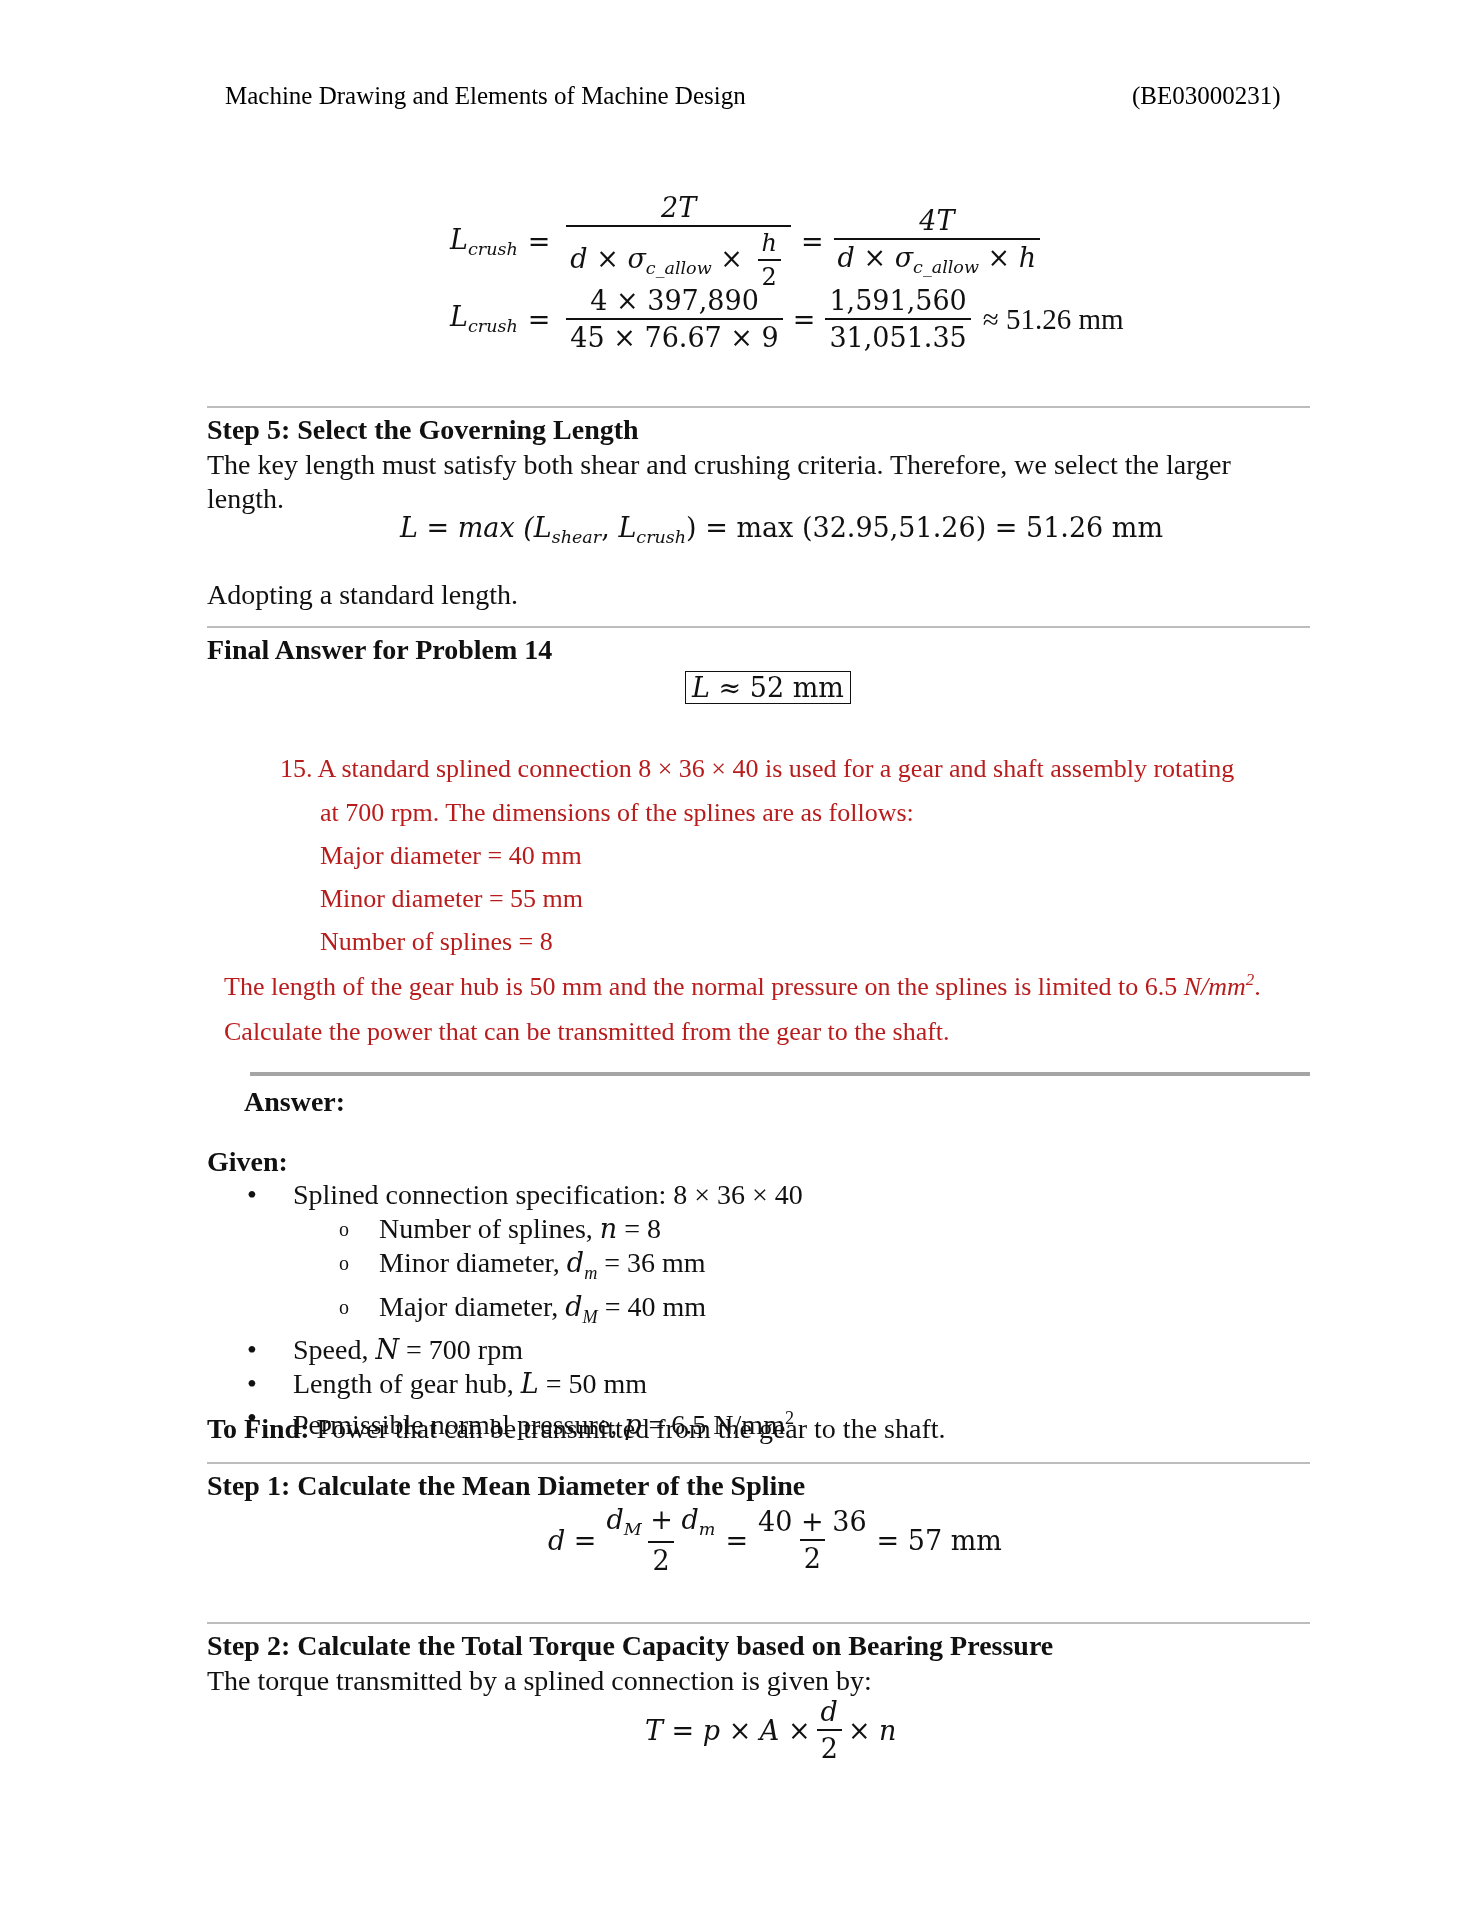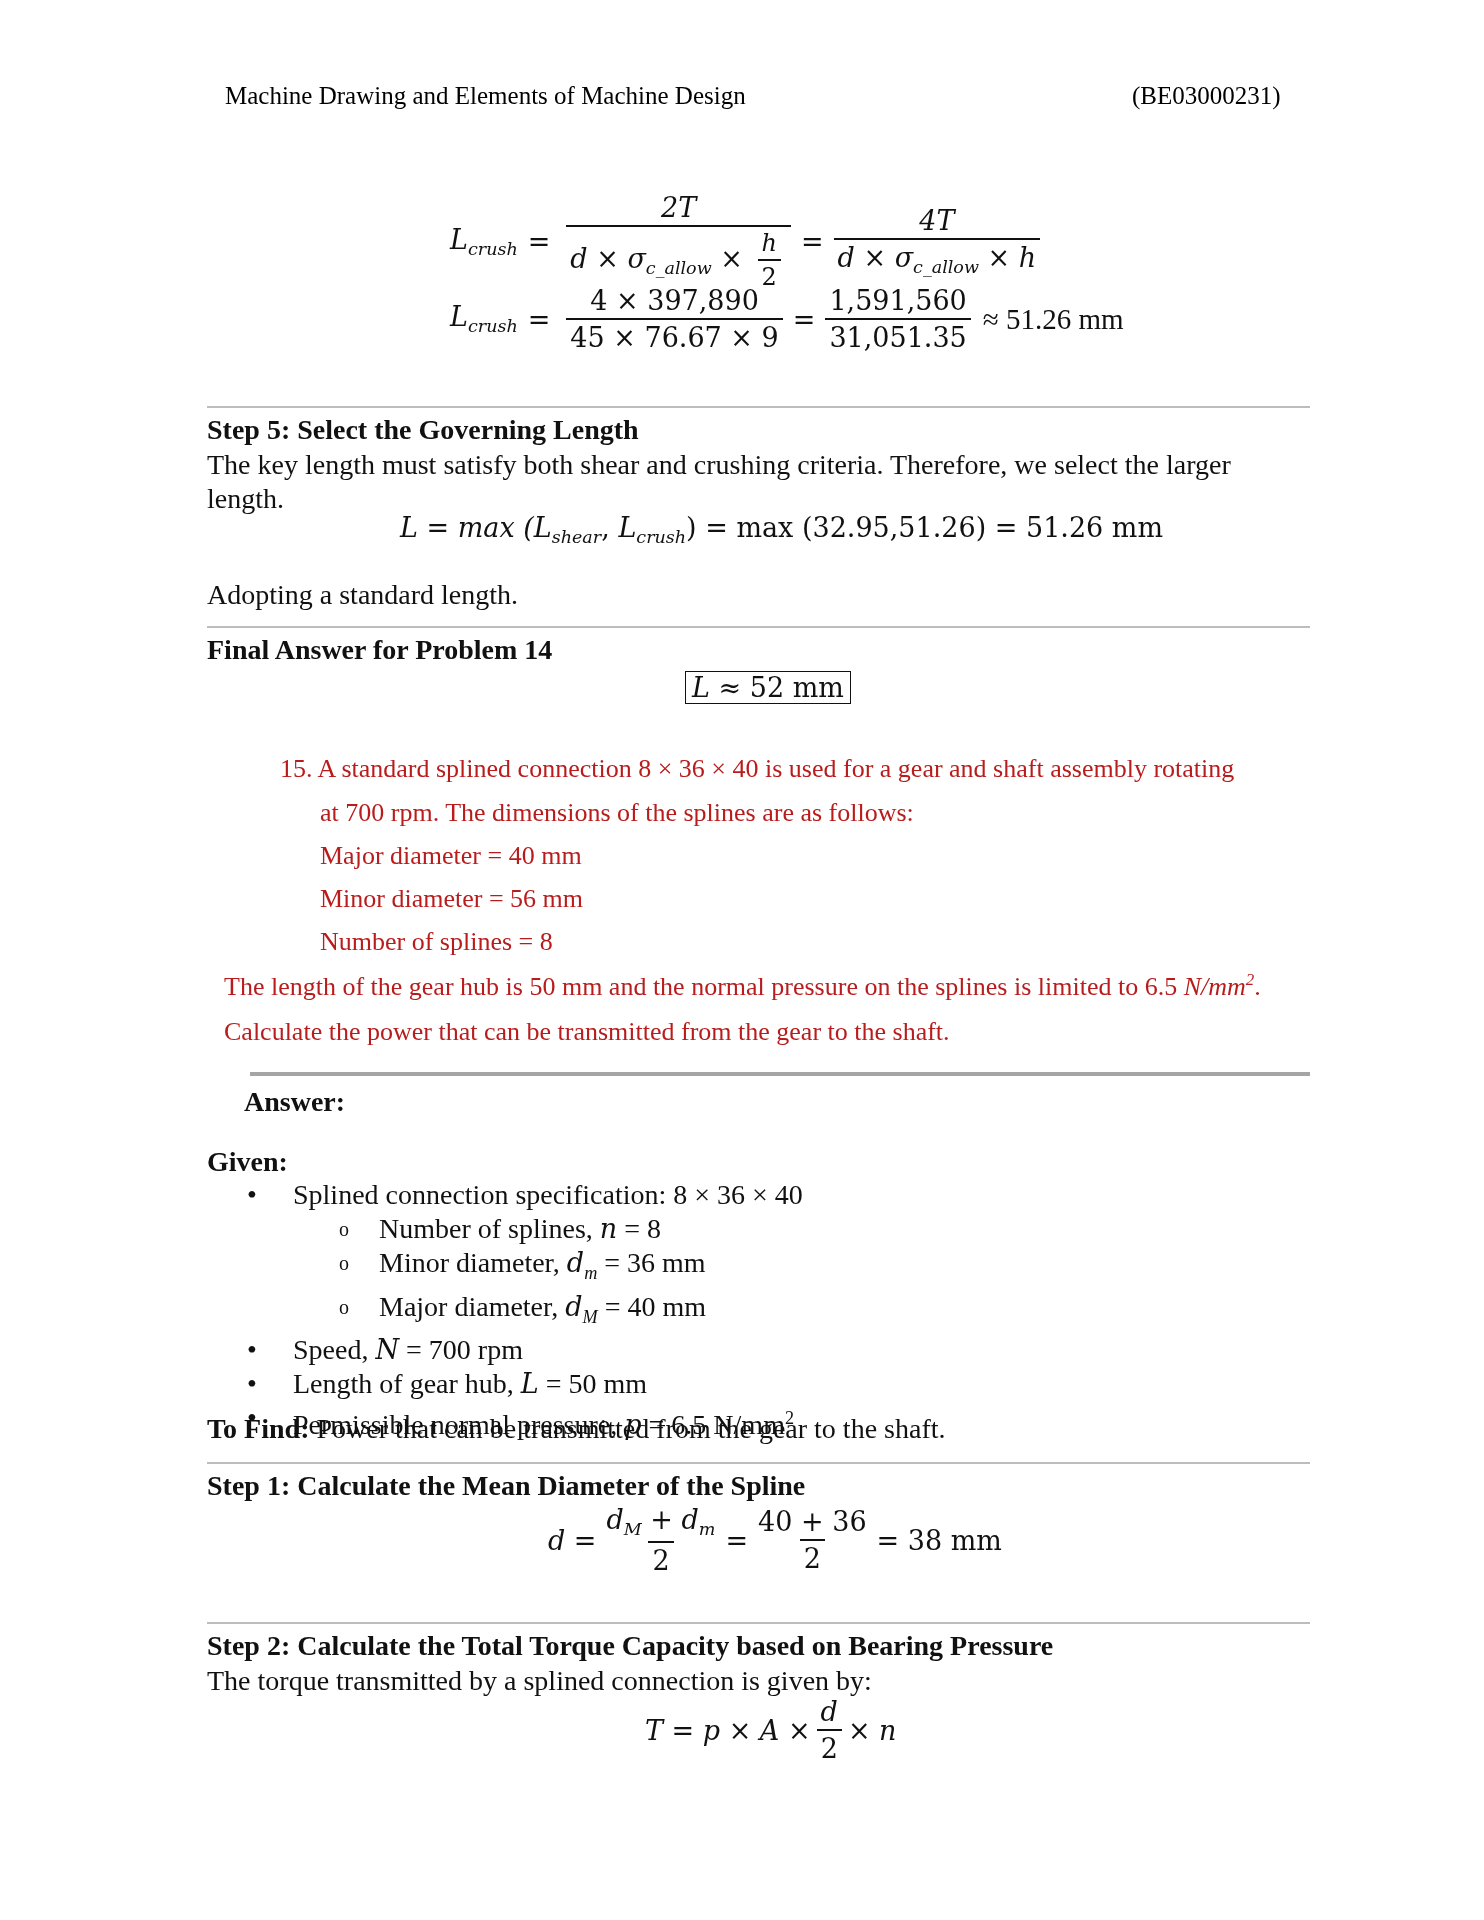--- a/index.html
+++ b/index.html
@@ -77,21 +77,21 @@
 <div class="rule" style="left:207px; top:626px; width:1103px;"></div>
 
 <div class="abs h" style="left:207px; top:634px;">Final Answer for Problem 14</div>
 <div class="abs math" style="left:685px; top:672px;">
   <span class="boxed"><span class="mi">L</span><span> ≈ 52 mm</span></span>
 </div>
 
 <div class="abs prob" style="left:280px; top:754px;">15. A standard splined connection 8 × 36 × 40 is used for a gear and shaft assembly rotating</div>
 <div class="abs prob" style="left:320px; top:798px;">at 700 rpm. The dimensions of the splines are as follows:</div>
 <div class="abs prob" style="left:320px; top:841px;">Major diameter = 40 mm</div>
-<div class="abs prob" style="left:320px; top:884px;">Minor diameter = 56 mm</div>
+<div class="abs prob" style="left:320px; top:884px;">Minor diameter = 55 mm</div>
 <div class="abs prob" style="left:320px; top:927px;">Number of splines = 8</div>
 <div class="abs prob" style="left:224px; top:970px;">
   <span>The length of the gear hub is 50 mm and the normal pressure on the splines is limited to 6.5 </span><span class="mi">N/mm</span><sup class="mi">2</sup><span>.</span>
 </div>
 <div class="abs prob" style="left:224px; top:1017px;">Calculate the power that can be transmitted from the gear to the shaft.</div>
 
 <div class="rule thick" style="left:250px; top:1072px; width:1060px;"></div>
 <div class="abs h" style="left:244px; top:1086px;">Answer:</div>
 
 <div class="abs h" style="left:207px; top:1146px;">Given:</div>
@@ -117,21 +117,21 @@
   <span class="mi">d =</span>
   <span class="frac">
     <span class="num"><span class="mi">d</span><sub class="mi">M</sub><span> + </span><span class="mi">d</span><sub class="mi">m</sub></span>
     <span class="den">2</span>
   </span>
   <span>=</span>
   <span class="frac">
     <span class="num">40 + 36</span>
     <span class="den">2</span>
   </span>
-  <span>= 38 mm</span>
+  <span>= 57 mm</span>
 </div>
 
 <div class="rule" style="left:207px; top:1622px; width:1103px;"></div>
 
 <div class="abs h" style="left:207px; top:1630px;">Step 2: Calculate the Total Torque Capacity based on Bearing Pressure</div>
 <div class="abs body" style="left:207px; top:1664px;text-align:right;">The torque transmitted by a splined connection is given by:</div>
 <div class="abs math" style="left:645px; top:1696px; display:flex; align-items:center;">
   <span class="mi">T = p × A ×</span>
   <span class="frac">
     <span class="num mi">d</span>

